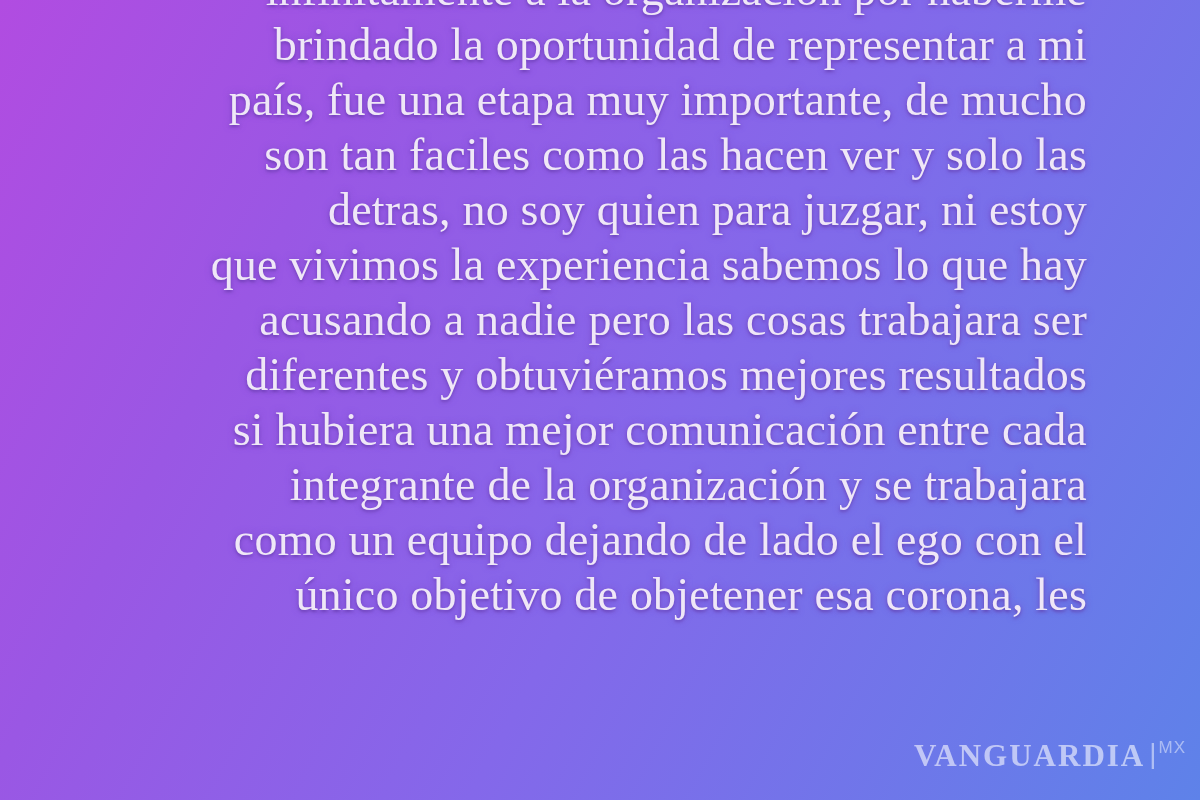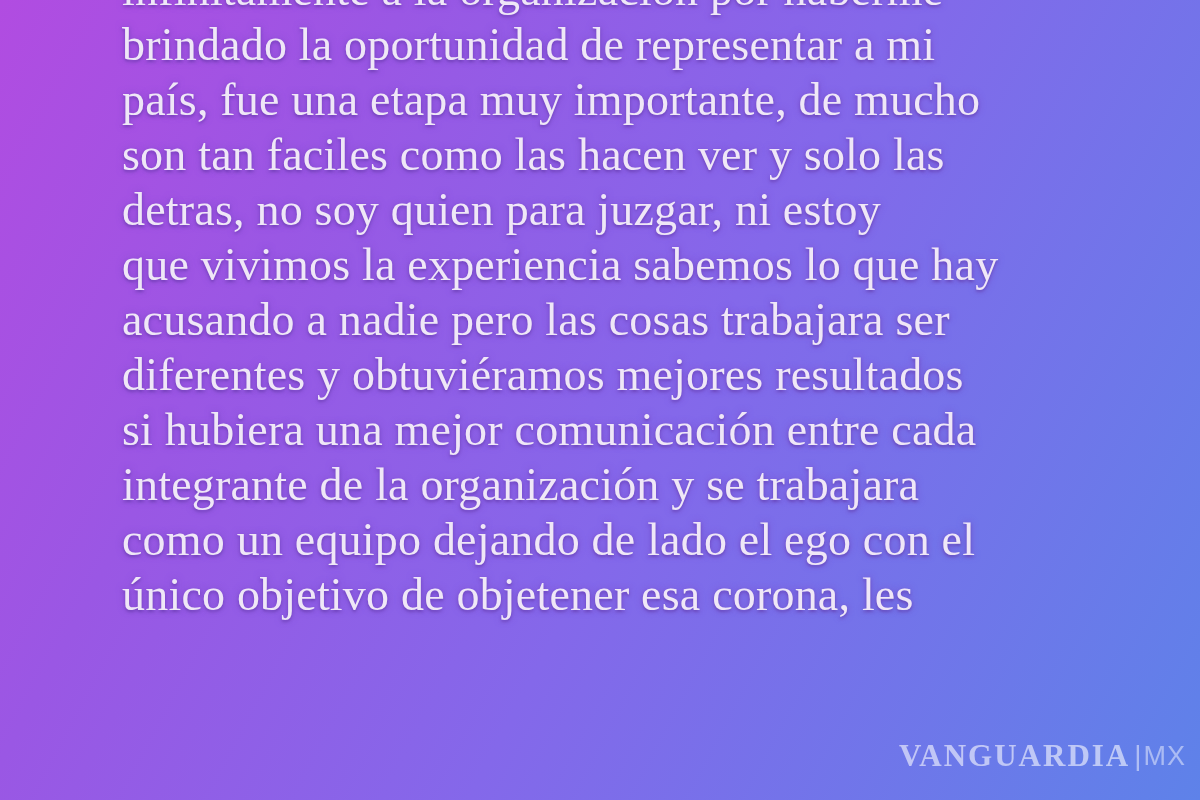--- a/index.html
+++ b/index.html
@@ -23,27 +23,28 @@
     font-size: 46px;
     line-height: 55px;
     letter-spacing: 0.2px;
     text-align: left;
     text-shadow: 0 0 7px rgba(120, 70, 200, 0.65),
                  0 2px 3px rgba(85, 45, 150, 0.55);
   }
   .story-line {
     height: 55px;
     white-space: nowrap;
+    text-align: right;
   }
   .watermark {
     position: absolute;
     right: 14px;
     bottom: 26px;
     display: flex;
-    align-items: center;
+    align-items: flex-start;
     color: rgba(255, 255, 255, 0.58);
     text-shadow: none;
     user-select: none;
     margin-left: 36px;
   }
   .watermark .brand {
     font-family: "Liberation Serif", "DejaVu Serif", serif;
     font-weight: bold;
     font-size: 31px;
     letter-spacing: 2px;
@@ -51,21 +52,21 @@
   .watermark .sep {
     font-family: "Liberation Sans", "DejaVu Sans", sans-serif;
     font-weight: 300;
     font-size: 28px;
     margin: 0 2px 0 4px;
     opacity: 0.85;
   }
   .watermark .suffix {
     font-family: "Liberation Sans", "DejaVu Sans", sans-serif;
     font-weight: 400;
-    font-size: 27px;
+    font-size: 17px;
     letter-spacing: 1px;
     opacity: 0.8;
   }
 </style>
 </head>
 <body>
 
 <div class="story-text">
   <div class="story-line">infinitamente a la organización por haberme</div>
   <div class="story-line">brindado la oportunidad de representar a mi</div>

